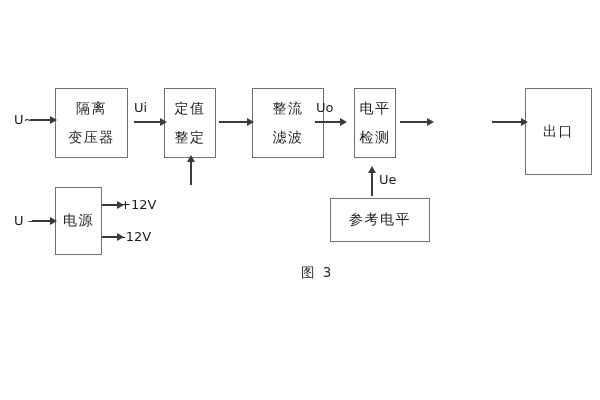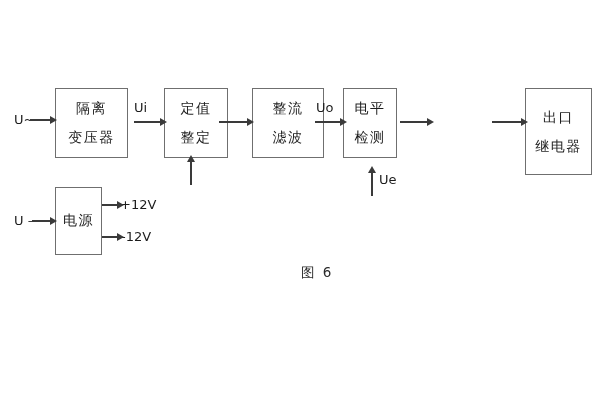--- a/index.html
+++ b/index.html
@@ -35,46 +35,48 @@
 </head>
 <body>
 
 <div class="canvas">
 
   <div class="box" style="left:55px;top:88px;width:73px;height:70px">
     <span>隔离</span>
     <span>变压器</span>
   </div>
 
-  <div class="box" style="left:164px;top:88px;width:64px;height:70px">
+  <div class="box" style="left:164px;top:88px;width:52px;height:70px">
     <span>定值</span>
     <span>整定</span>
   </div>
 
   <div class="box" style="left:252px;top:88px;width:72px;height:70px">
     <span>整流</span>
     <span>滤波</span>
   </div>
 
-  <div class="box" style="left:343px;top:88px;width:54px;height:70px">
+  <div class="box" style="left:354px;top:88px;width:42px;height:70px">
     <span>电平</span>
     <span>检测</span>
   </div>
 
 
   <div class="box" style="left:525px;top:88px;width:67px;height:87px">
     <span>出口</span>
-    <span>继电器</span>
   </div>
 
   <div class="box oneline" style="left:55px;top:187px;width:47px;height:68px">
     <span>电源</span>
   </div>
 
 
+  <div class="box oneline" style="left:330px;top:198px;width:100px;height:44px">
+    <span>参考电平</span>
+  </div>
 
   <div class="lbl sig" style="left:14px;top:112px">U~</div>
   <div class="lbl sig" style="left:14px;top:213px">U –</div>
   <div class="lbl sig" style="left:134px;top:100px">Ui</div>
   <div class="lbl sig" style="left:316px;top:100px">Uo</div>
   <div class="lbl sig" style="left:379px;top:172px">Ue</div>
   <div class="lbl rail" style="left:120px;top:197px">+12V</div>
   <div class="lbl rail" style="left:121px;top:229px">-12V</div>
 
   <div class="arr-r" style="left:30px;top:119px;width:21px"></div>
@@ -82,15 +84,15 @@
   <div class="arr-r" style="left:219px;top:121px;width:29px"></div>
   <div class="arr-r" style="left:315px;top:121px;width:26px"></div>
   <div class="arr-r" style="left:400px;top:121px;width:28px"></div>
   <div class="arr-r" style="left:492px;top:121px;width:30px"></div>
   <div class="arr-r" style="left:32px;top:220px;width:19px"></div>
   <div class="arr-r" style="left:102px;top:204px;width:16px"></div>
   <div class="arr-r" style="left:102px;top:236px;width:16px"></div>
   <div class="arr-u" style="left:190px;top:161px;height:24px"></div>
   <div class="arr-u" style="left:371px;top:172px;height:24px"></div>
 
-  <div class="caption" style="left:301px;top:264px">图 6</div>
+  <div class="caption" style="left:301px;top:264px">图 3</div>
 
 </div>
 
 </body></html>

